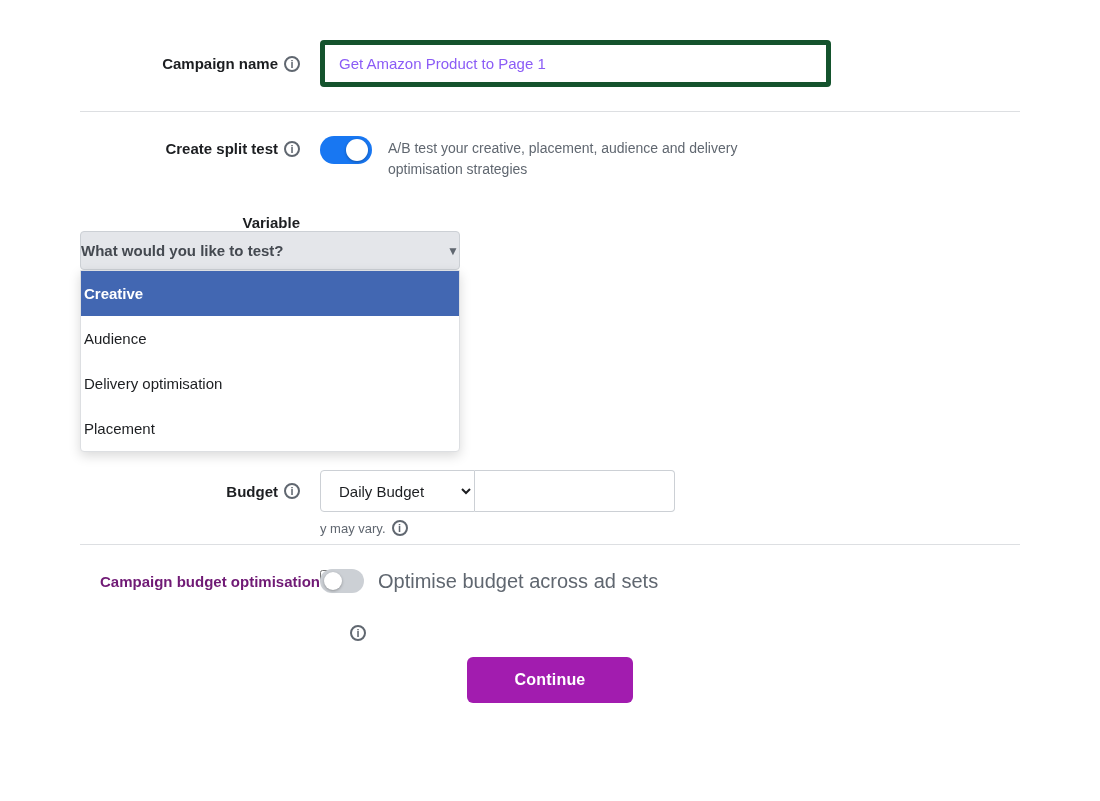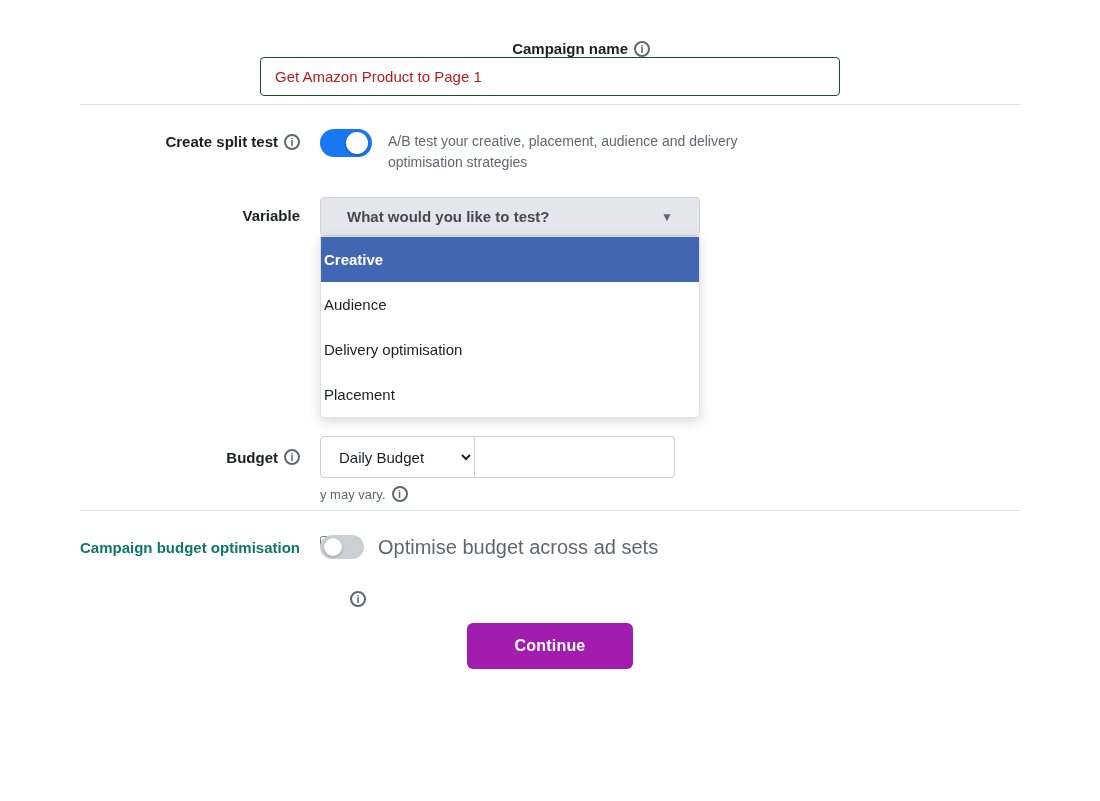--- a/index.html
+++ b/index.html
@@ -17,22 +17,21 @@
 
     .page-container {
       padding: 40px 80px;
       position: relative;
     }
 
     
     .form-row {
       display: flex;
       align-items: center;
-      margin-bottom: 8px;
-      flex-direction: column;
+      margin-bottom: 24px;
     }
 
     .form-label {
       font-weight: 700;
       font-size: 15px;
       color: #1c1e21;
       display: flex;
       align-items: center;
       gap: 6px;
       min-width: 240px;
@@ -49,26 +48,26 @@
       border-radius: 50%;
       border: 2px solid #606770;
       color: #606770;
       font-size: 11px;
       font-weight: 700;
       cursor: pointer;
       flex-shrink: 0;
     }
 
     .text-input {
-      border: 1px solid #14532d;
+      border: 5px solid #14532d;
       border-radius: 4px;
       padding: 10px 14px;
       font-size: 15px;
-      color: #b91c1c;
-      width: 580px;
+      color: #8b5cf6;
+      width: 511px;
       outline: none;
     }
 
     .divider {
       border: none;
       border-top: 1px solid #dddfe2;
       margin: 8px 0 24px 0;
     }
 
     
@@ -140,20 +139,21 @@
       max-width: 360px;
       padding-top: 2px;
     }
 
     
     .variable-row {
       display: flex;
       align-items: flex-start;
       margin-bottom: 24px;
       position: relative;
+      flex-direction: column;
     }
 
     .variable-label {
       font-weight: 700;
       font-size: 15px;
       color: #1c1e21;
       min-width: 240px;
       justify-content: flex-end;
       text-align: right;
       padding-right: 20px;
@@ -165,21 +165,21 @@
     }
 
     .dropdown-trigger {
       display: flex;
       align-items: center;
       justify-content: space-between;
       gap: 12px;
       background: #e4e6ea;
       border: 1px solid #ccd0d5;
       border-radius: 4px;
-      padding: 10px 26px;
+      padding: 10px 0;
       cursor: pointer;
       width: 380px;
       font-size: 15px;
       font-weight: 600;
       color: #444950;
     }
 
     .dropdown-arrow {
       color: #606770;
       font-size: 12px;
@@ -274,24 +274,23 @@
     .cbo-row {
       display: flex;
       align-items: center;
       margin-bottom: 32px;
       margin-top: 12px;
     }
 
     .cbo-label {
       font-weight: 700;
       font-size: 15px;
-      color: #0f766e;
+      color: #701a75;
       min-width: 240px;
       text-align: right;
-      padding-right: 20px;
       line-height: 1.4;
     }
 
     .cbo-toggle {
       position: relative;
       width: 44px;
       height: 24px;
       flex-shrink: 0;
       cursor: pointer;
       margin-right: 14px;

